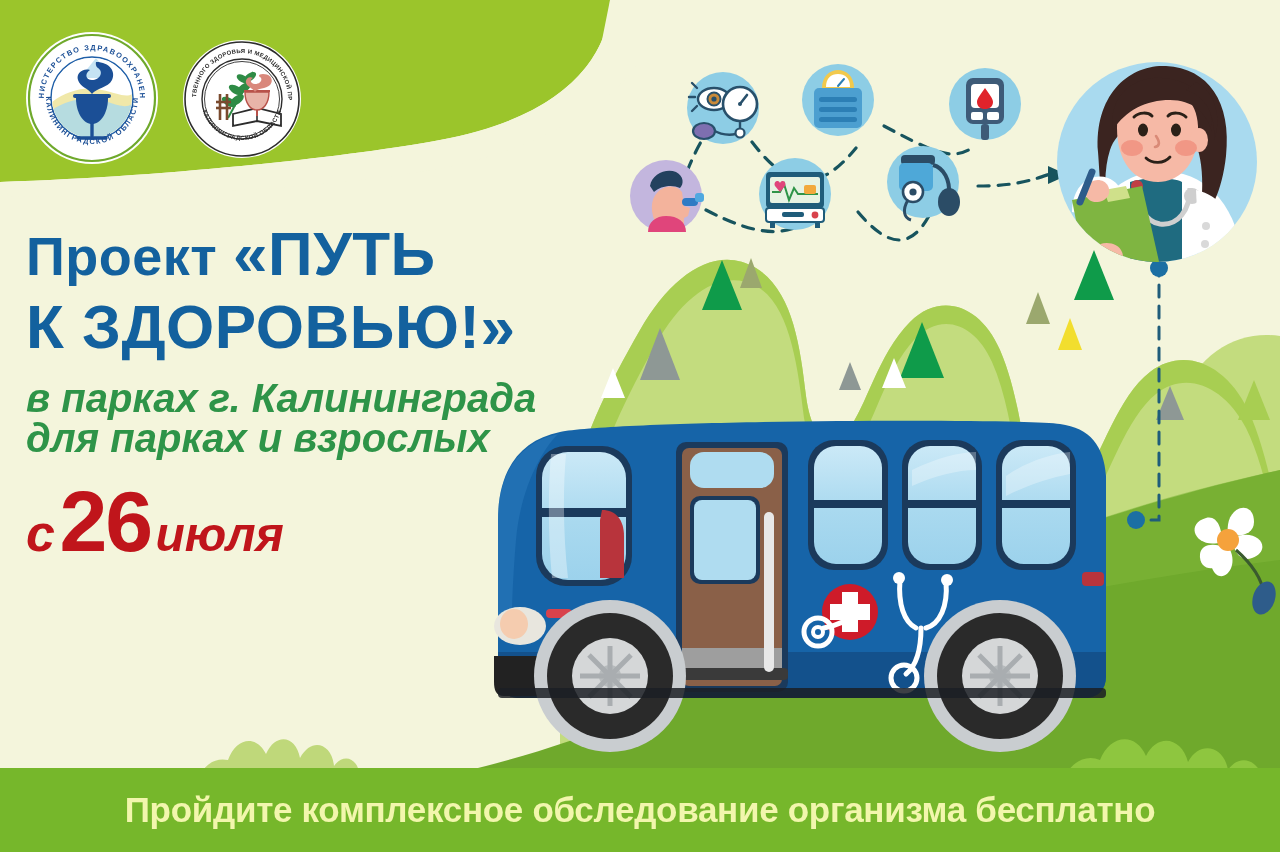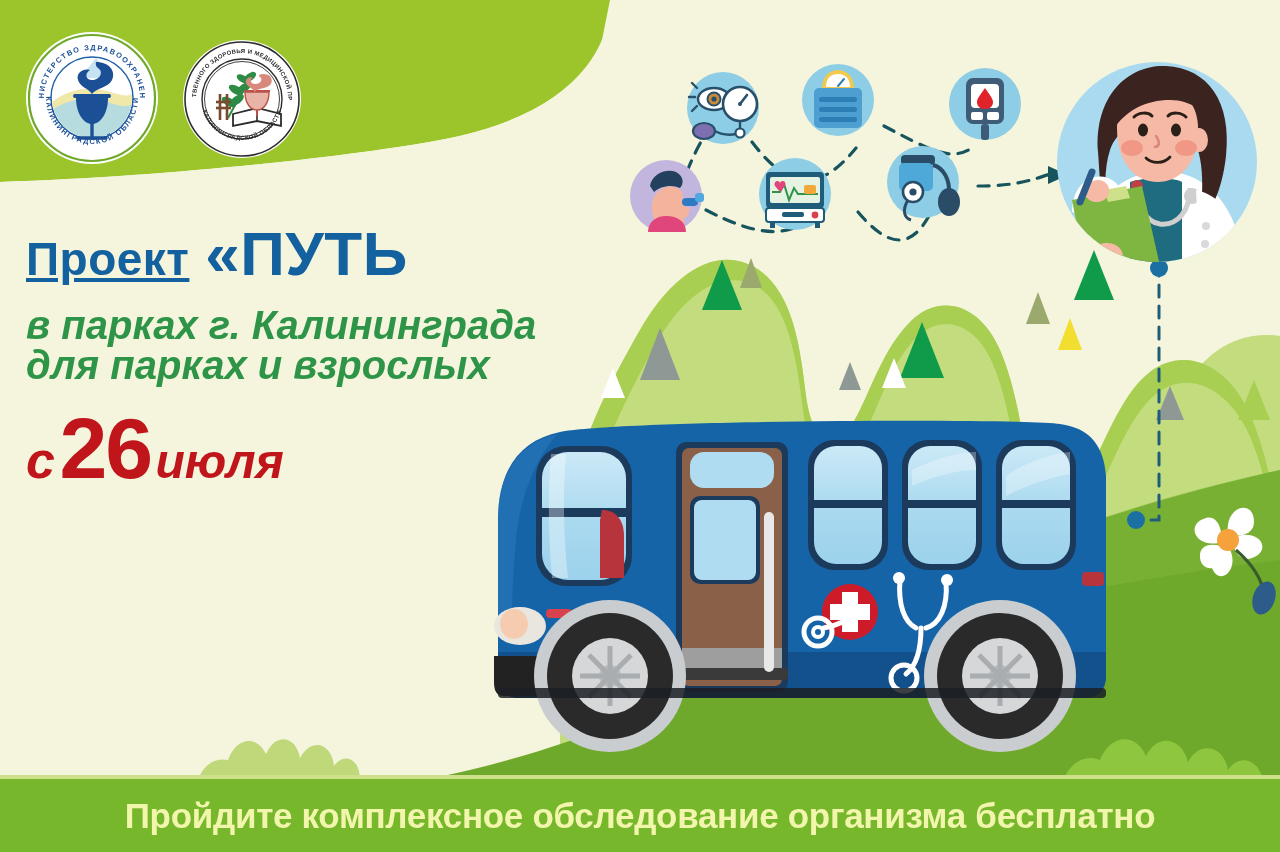--- a/index.html
+++ b/index.html
@@ -17,38 +17,38 @@
     display:flex;align-items:center;justify-content:center;}
   #logo-minzdrav{left:26px;top:32px;width:132px;height:132px;}
   #logo-center{left:183px;top:40px;width:118px;height:118px;}
 
   
   #text-block{position:absolute;left:26px;top:222px;width:640px;}
   .line-title{
     color:#13619E;font-weight:bold;letter-spacing:.5px;white-space:nowrap;
   }
   #title-1{font-size:55px;line-height:64px;}
-  #title-1 .small{font-size:46px;text-decoration:underline;}
+  #title-1 .small{font-size:54px;}
   #title-1 .big{font-size:62px;}
   #title-2{font-size:62px;line-height:74px;margin-top:2px;}
   #subtitle{
     color:#2E9448;font-weight:bold;font-style:italic;font-size:40px;
     line-height:40px;margin-top:14px;white-space:nowrap;letter-spacing:0px;
   }
   #date-line{
     margin-top:20px;color:#C0151B;font-weight:bold;white-space:nowrap;
     font-style:italic;line-height:1;
   }
   #date-line .d-s{font-size:52px;font-style:italic;}
   #date-line .d-n{font-size:86px;font-style:normal;letter-spacing:-2px;margin-top:12px;}
   #date-line .d-m{font-size:48px;font-style:italic;}
 
   
   #banner{
-    position:absolute;left:0;bottom:0;width:1280px;height:73px;
+    position:absolute;left:0;bottom:0;width:1280px;height:84px;
     background:#76B72B;display:flex;align-items:center;justify-content:center;
   }
   #banner-text{
     color:#F2F6AD;font-size:35px;font-weight:bold;white-space:nowrap;
     letter-spacing:-0.3px;
   }
   #banner-rule{position:absolute;left:0;bottom:72px;width:1280px;height:5px;background:#CFE08A;}
 </style>
 </head>
 <body>
@@ -465,20 +465,23 @@
       <text font-size="6" font-weight="bold" fill="#2C2C2C" letter-spacing="0.5" font-family="'Liberation Sans',sans-serif">
         <textPath href="#arcBot2" startOffset="50%" text-anchor="middle">КАЛИНИНГРАДСКОЙ ОБЛАСТИ</textPath>
       </text>
     </svg>
   </div>
 
   <div id="text-block">
     <div id="title-1" class="line-title">
       <span class="small">Проект</span><span>&nbsp;</span><span class="big">«</span><span class="big">ПУТЬ</span>
     </div>
+    <div id="title-2" class="line-title">
+      <span>К ЗДОРОВЬЮ!</span><span>»</span>
+    </div>
     <div id="subtitle">
       <div>в парках г. Калининграда</div>
       <div>для парках и взрослых</div>
     </div>
     <div id="date-line">
       <span class="d-s">с</span><span>&nbsp;</span><span class="d-n">26</span><span>&nbsp;</span><span class="d-m">июля</span>
     </div>
   </div>
 
   <div id="banner-rule"></div>

